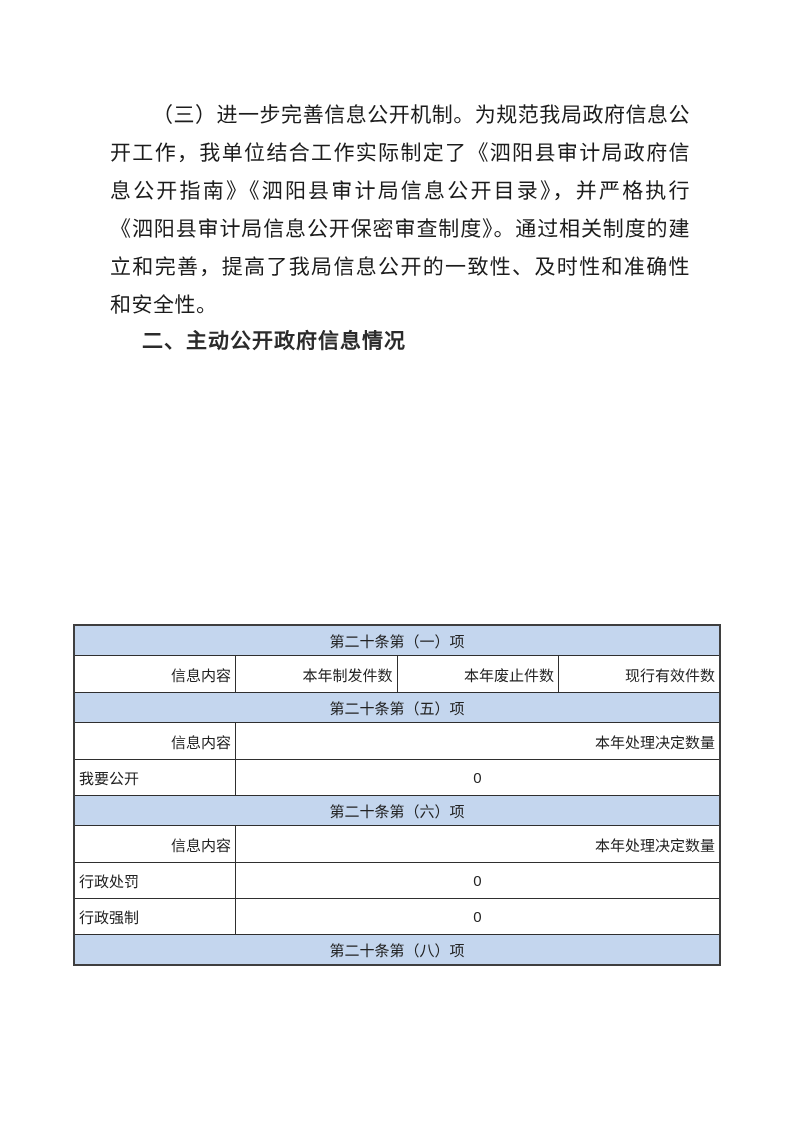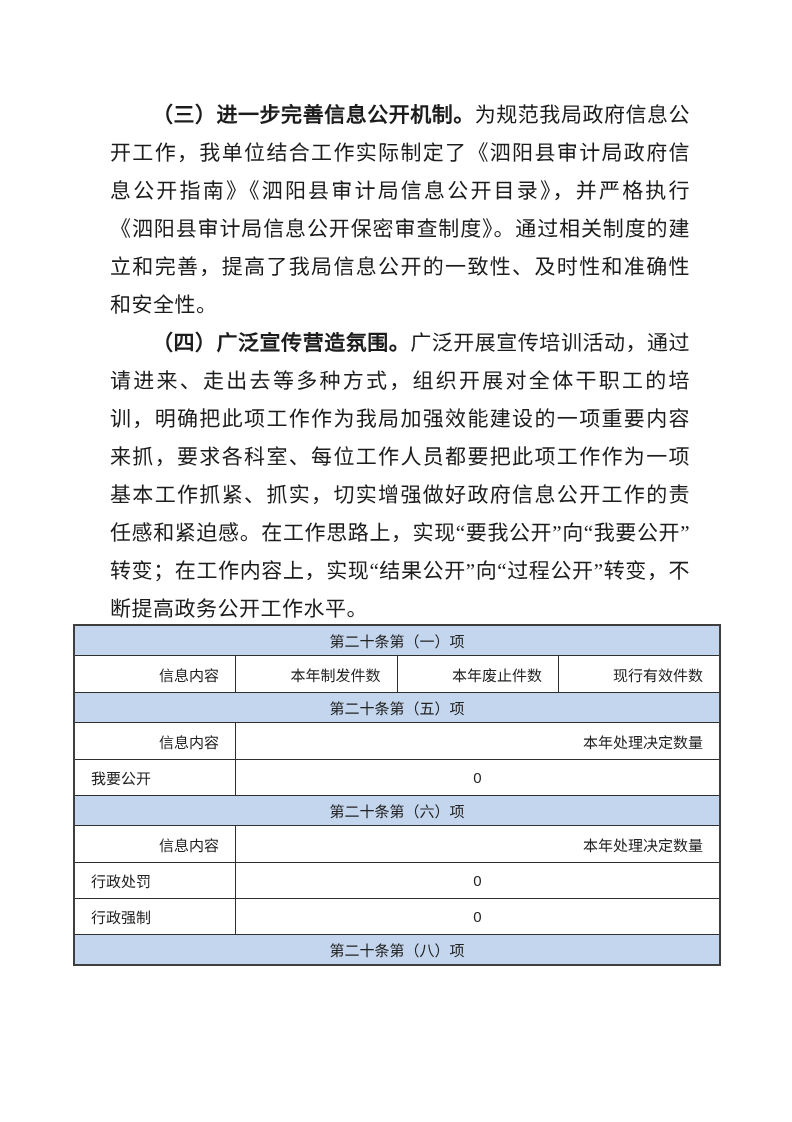--- a/index.html
+++ b/index.html
@@ -25,21 +25,21 @@
     font-size: 21px;
     line-height: 38px;
     text-align: justify;
     letter-spacing: 0.5px;
   }
   .para {
     margin: 0;
     text-indent: 42px;
   }
   .para .lead {
-    font-weight: bold;
+    font-weight: normal;
   }
   .section-heading {
     margin: 0;
     padding-left: 32px;
     font-family: "Liberation Sans", "DejaVu Sans", sans-serif;
     font-size: 21px;
     font-weight: bold;
     line-height: 34px;
     color: var(--heading_text, #2b2b2b);
     text-align: left;
@@ -56,21 +56,21 @@
     width: 100%;
     border-collapse: collapse;
     table-layout: fixed;
     font-family: "Liberation Sans", "DejaVu Sans", sans-serif;
     font-size: 15px;
     color: #222222;
     border: 2px solid var(--table_outer_border, #3f3f3f);
   }
   table.stats td {
     border: 1px solid var(--table_inner_border, #2f2f2f);
-    padding: 0 16px;
+    padding: 0 4px;
     overflow: hidden;
     white-space: nowrap;
   }
   td.band {
     background: var(--band_bg, #c4d6ee);
     text-align: center;
     height: 29px;
     border-top-width: 2px;
     border-bottom-width: 2px;
   }
@@ -93,21 +93,20 @@
 </style>
 </head>
 <body>
 
 <div class="page">
 
   <div class="textblock">
 
     <p class="para"><span class="lead">（三）进一步完善信息公开机制。</span><span>为规范我局政府信息公开工作，我单位结合工作实际制定了《泗阳县审计局政府信息公开指南》《泗阳县审计局信息公开目录》，并严格执行《泗阳县审计局信息公开保密审查制度》。通过相关制度的建立和完善，提高了我局信息公开的一致性、及时性和准确性和安全性。</span></p>
 
-    <p class="para"><span class="lead">（四）广泛宣传营造氛围。</span><span>广泛开展宣传培训活动，通过请进来、走出去等多种方式，组织开展对全体干职工的培训，明确把此项工作作为我局加强效能建设的一项重要内容来抓，要求各科室、每位工作人员都要把此项工作作为一项基本工作抓紧、抓实，切实增强做好政府信息公开工作的责任感和紧迫感。在工作思路上，实现“要我公开”向“我要公开”转变；在工作内容上，实现“结果公开”向“过程公开”转变，不断提高政务公开工作水平。</span></p>
 
     <h2 class="section-heading">二、主动公开政府信息情况</h2>
 
   </div>
 
   <div class="table-wrap">
     <table class="stats">
       <colgroup>
         <col style="width:25%">
           <col style="width:25%">

